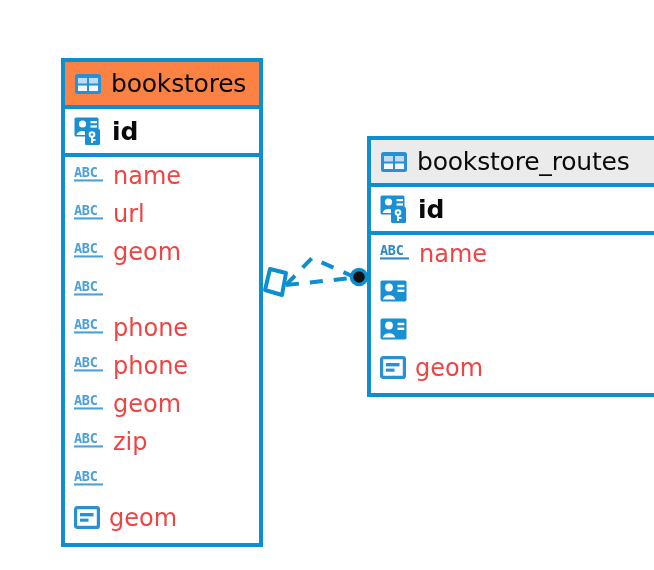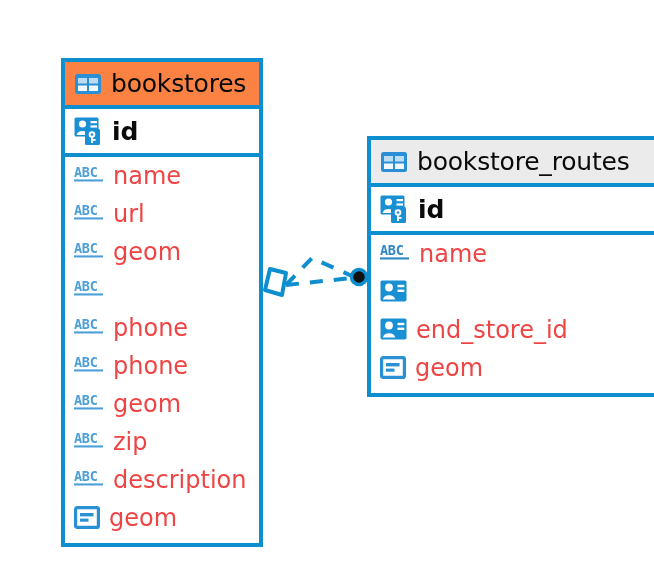--- a/index.html
+++ b/index.html
@@ -224,21 +224,20 @@
           <rect x="0" y="15.4" width="29" height="2.1" fill="#4d9fd8"></rect>
         </svg>
         <span class="field-label">zip</span>
       </div>
 
       <div class="field-row">
         <svg class="icon icon-abc" viewBox="0 0 30 19">
           <text x="0" y="13" font-family="'DejaVu Sans Mono', monospace" font-size="13.5" font-weight="bold" fill="#4d9fd8" letter-spacing="-0.3">ABC</text>
           <rect x="0" y="15.4" width="29" height="2.1" fill="#4d9fd8"></rect>
         </svg>
-        <span class="field-label">description</span>
       </div>
 
       <div class="field-row">
         <svg class="icon icon-geo" viewBox="0 0 26 23">
           <rect x="1.6" y="1.6" width="22.8" height="19.8" rx="1.5" fill="#ffffff" stroke="#2a90d4" stroke-width="3.2"></rect>
           <rect x="6" y="7" width="13.5" height="3.4" fill="#2a90d4"></rect>
           <rect x="6" y="12.6" width="8.5" height="3.1" fill="#2a90d4"></rect>
         </svg>
         <span class="field-label">geom</span>
       </div>
@@ -296,21 +295,20 @@
       </div>
 
       <div class="field-row">
         <svg class="icon icon-fk" viewBox="0 0 27 22">
           <rect x="0.5" y="0.5" width="26" height="21" rx="1.8" fill="#1a90d4"></rect>
           <circle cx="9" cy="7.5" r="3.9" fill="#ffffff"></circle>
           <path d="M 2.8 19.5 a 6.4 5.4 0 0 1 12.5 0 Z" fill="#ffffff"></path>
           <rect x="17.5" y="4.8" width="6.8" height="2.4" fill="#ffffff"></rect>
           <rect x="17.5" y="9.6" width="6.8" height="2.4" fill="#ffffff"></rect>
         </svg>
-        <span class="field-label">end_store_id</span>
       </div>
 
       <div class="field-row">
         <svg class="icon icon-geo" viewBox="0 0 26 23">
           <rect x="1.6" y="1.6" width="22.8" height="19.8" rx="1.5" fill="#ffffff" stroke="#2a90d4" stroke-width="3.2"></rect>
           <rect x="6" y="7" width="13.5" height="3.4" fill="#2a90d4"></rect>
           <rect x="6" y="12.6" width="8.5" height="3.1" fill="#2a90d4"></rect>
         </svg>
         <span class="field-label">geom</span>
       </div>

